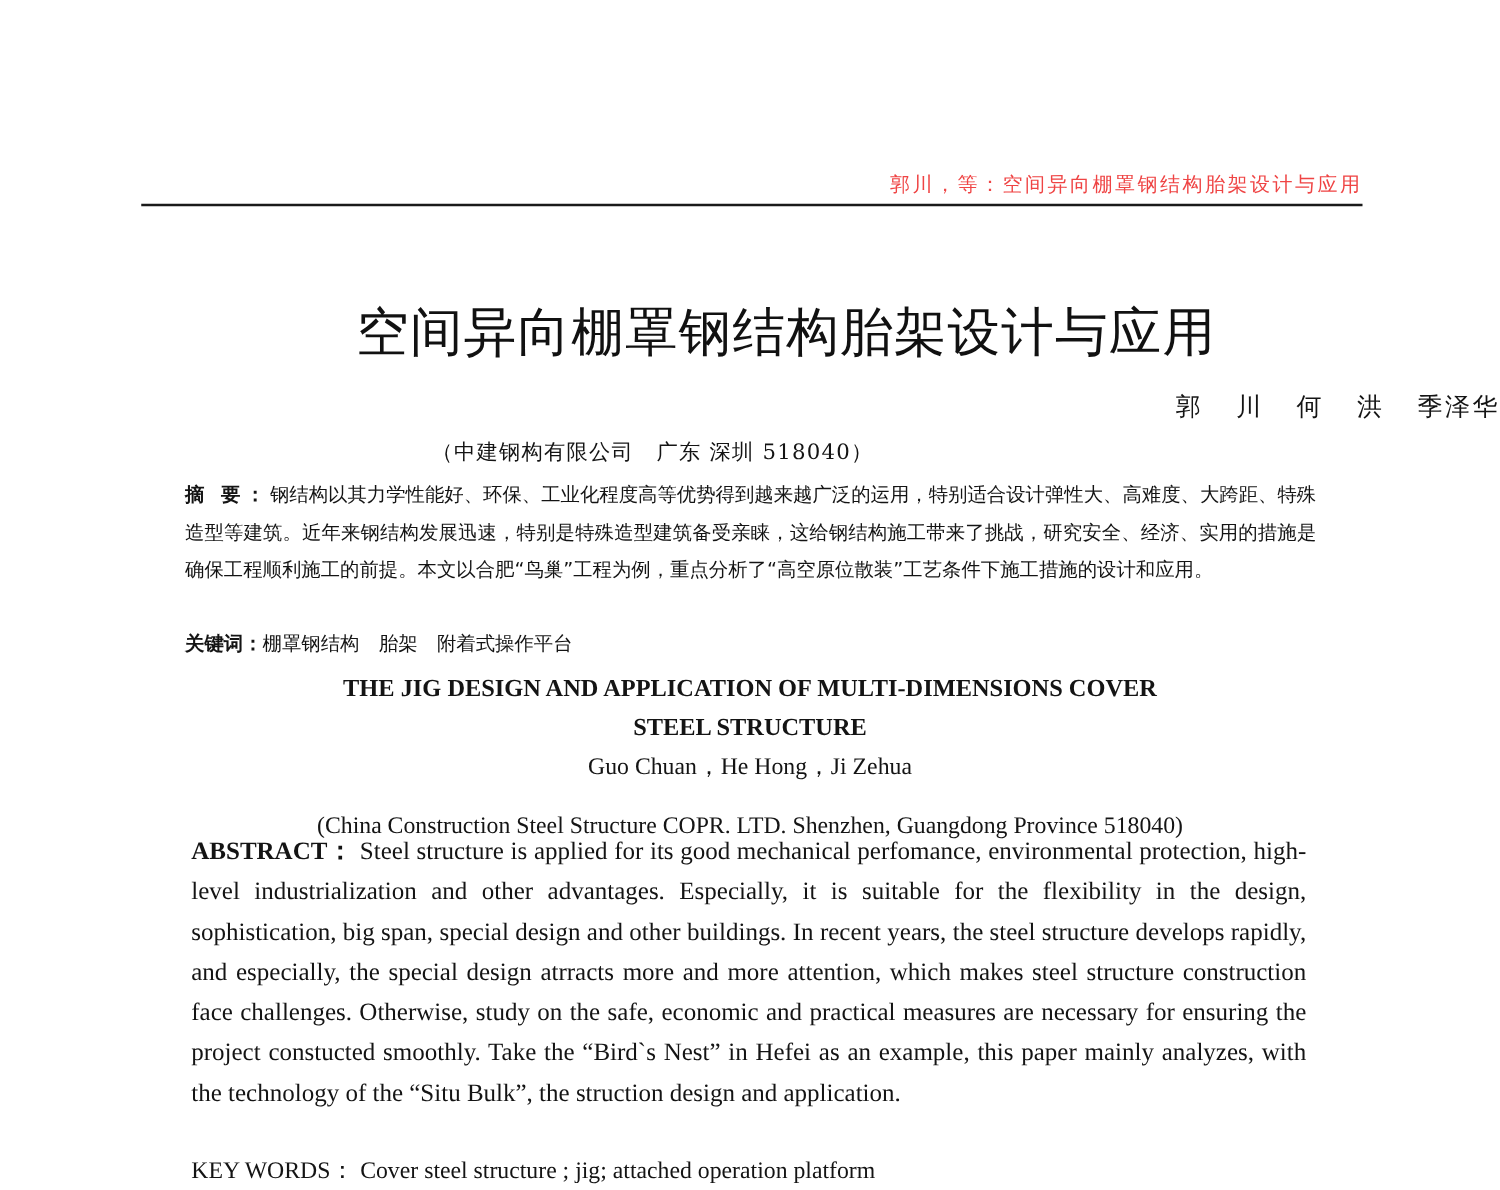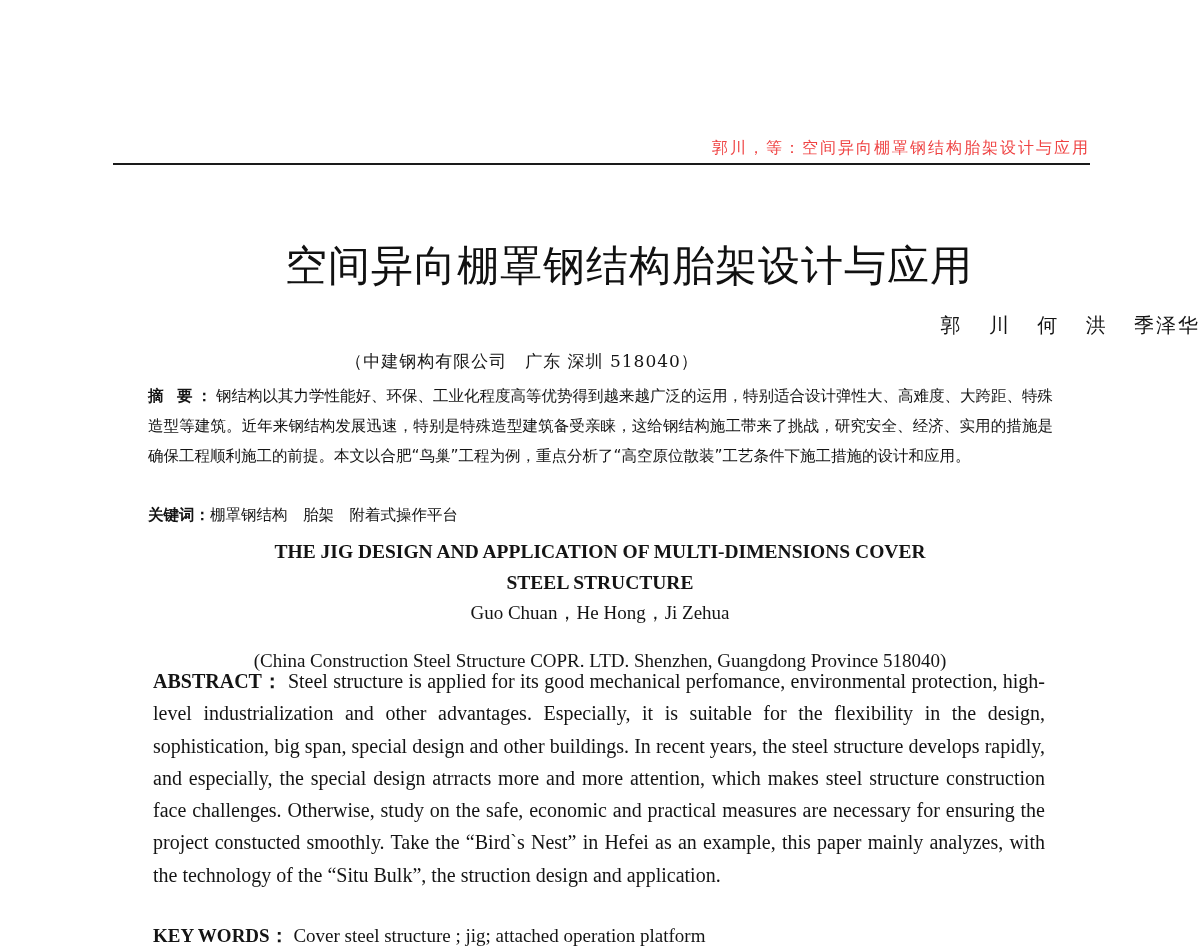--- a/index.html
+++ b/index.html
@@ -12,21 +12,21 @@
   .cn-affil { left:0; width:1044px; top:350px; text-align:center; font-size:17px; letter-spacing:1px; }
   .cn-abs { left:148px; width:905px; top:381px; font-size:15.5px; line-height:30px; text-align:justify; font-family:"DejaVu Sans", sans-serif; }
   .cn-abs b { font-weight:bold; letter-spacing:4px;margin-top:20px; }
   .cn-kw { left:148px; top:505px; font-size:15.5px; font-family:"DejaVu Sans", sans-serif; word-spacing:12px; }
   .en-title { left:0; width:1200px; top:536px; text-align:center; font-family:"Liberation Serif", serif; font-weight:bold; font-size:19.5px; line-height:31px; }
   .en-authors { left:0; width:1200px; top:600px; text-align:center; font-family:"Liberation Serif", serif; font-size:19px; }
   .en-affil { left:0; width:1200px; top:632px; text-align:center; font-family:"Liberation Serif", serif; font-size:19px;margin-top:18px; }
   .en-abs { left:153px; width:892px; top:665px; font-family:"Liberation Serif", serif; font-size:20px; line-height:32.3px; text-align:justify; }
   .en-abs .lbl { font-weight:bold; }
   .en-kw { left:153px; top:923px; font-family:"Liberation Serif", serif; font-size:19px; }
-  .en-kw .lbl { font-weight:bold;text-align:right; }
+  .en-kw .lbl { font-weight:normal;text-align:right; }
 </style>
 </head>
 <body>
 
 <div class="abs running-header">郭川，等：空间异向棚罩钢结构胎架设计与应用</div>
 <div class="abs header-rule"></div>
 
 <div class="abs cn-title">空间异向棚罩钢结构胎架设计与应用</div>
 <div class="abs cn-authors">郭 川 何 洪 季泽华</div>
 <div class="abs cn-affil">（中建钢构有限公司　广东 深圳 518040）</div>

